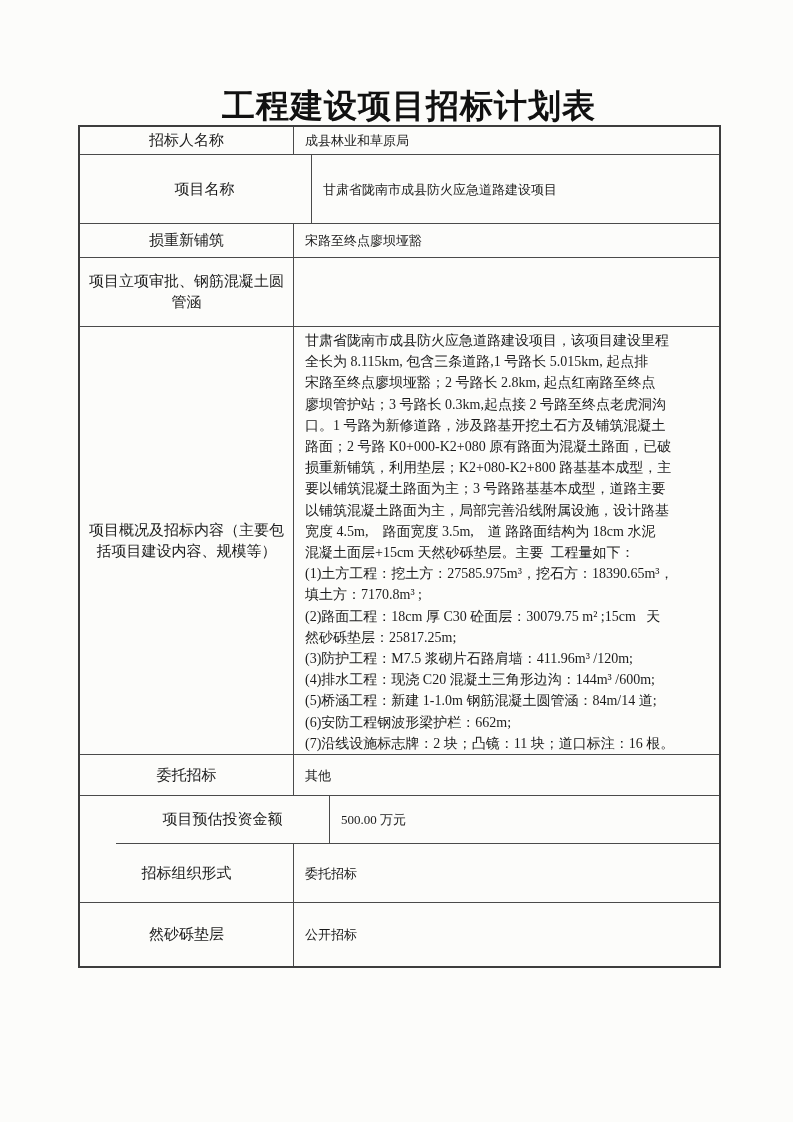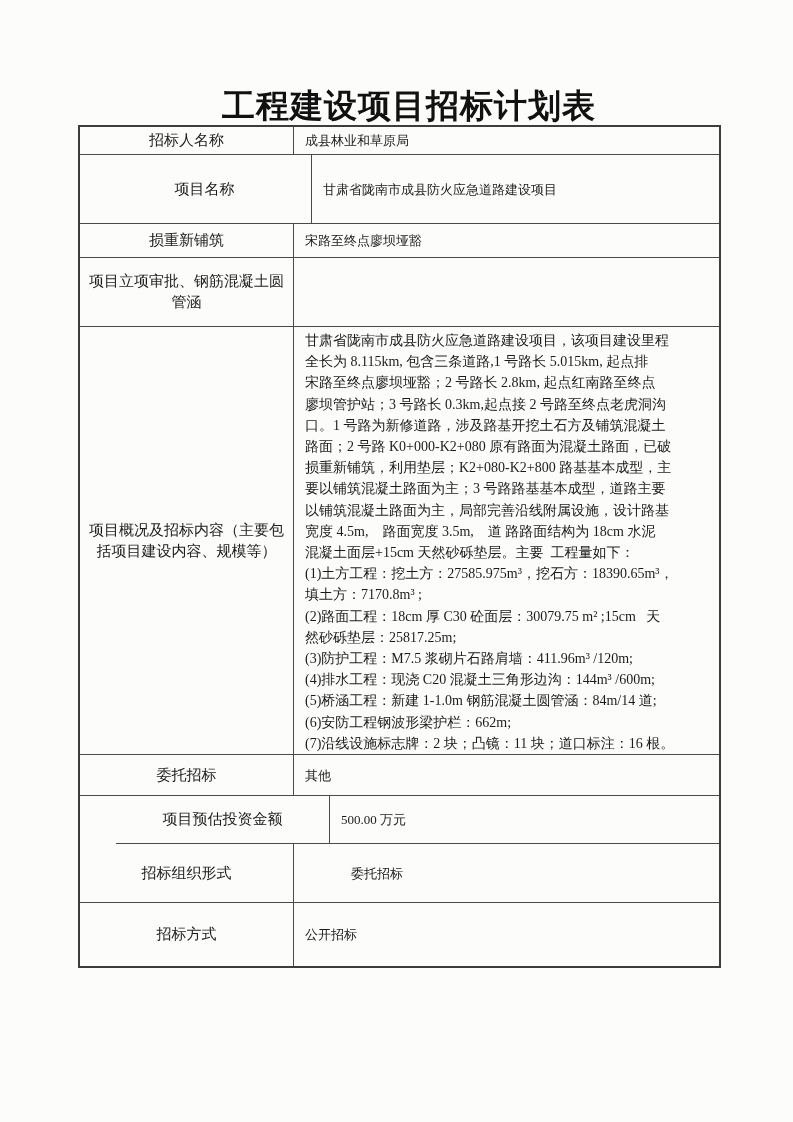--- a/index.html
+++ b/index.html
@@ -69,21 +69,21 @@
     white-space: pre-wrap;
     overflow: hidden;
   }
   .r1 { height: 28px; }
   .r2 { height: 69px; padding-left: 18px; }
   .r3 { height: 34px; }
   .r4 { height: 69px; }
   .r5 { height: 428px; }
   .r6 { height: 41px; }
   .r7 { height: 48px; margin-left: 36px; }
-  .r8 { height: 59px; gap: 46px; }
+  .r8 { height: 59px; }
   .r9 { height: 64px; flex: 1 1 auto; }
   .r5 .value {
     align-items: flex-start;
     padding-top: 3px;
     font-size: 14px;
     line-height: 21.2px;
     white-space: pre;
   }
 </style>
 </head>
@@ -145,17 +145,17 @@
     <div class="cell label">项目预估投资金额</div>
     <div class="cell value">500.00 万元</div>
   </div>
 
   <div class="row r8">
     <div class="cell label">招标组织形式</div>
     <div class="cell value">委托招标</div>
   </div>
 
   <div class="row r9">
-    <div class="cell label">招标方式</div>
+    <div class="cell label">然砂砾垫层</div>
     <div class="cell value">公开招标</div>
   </div>
 
 </div>
 
 </body></html>

